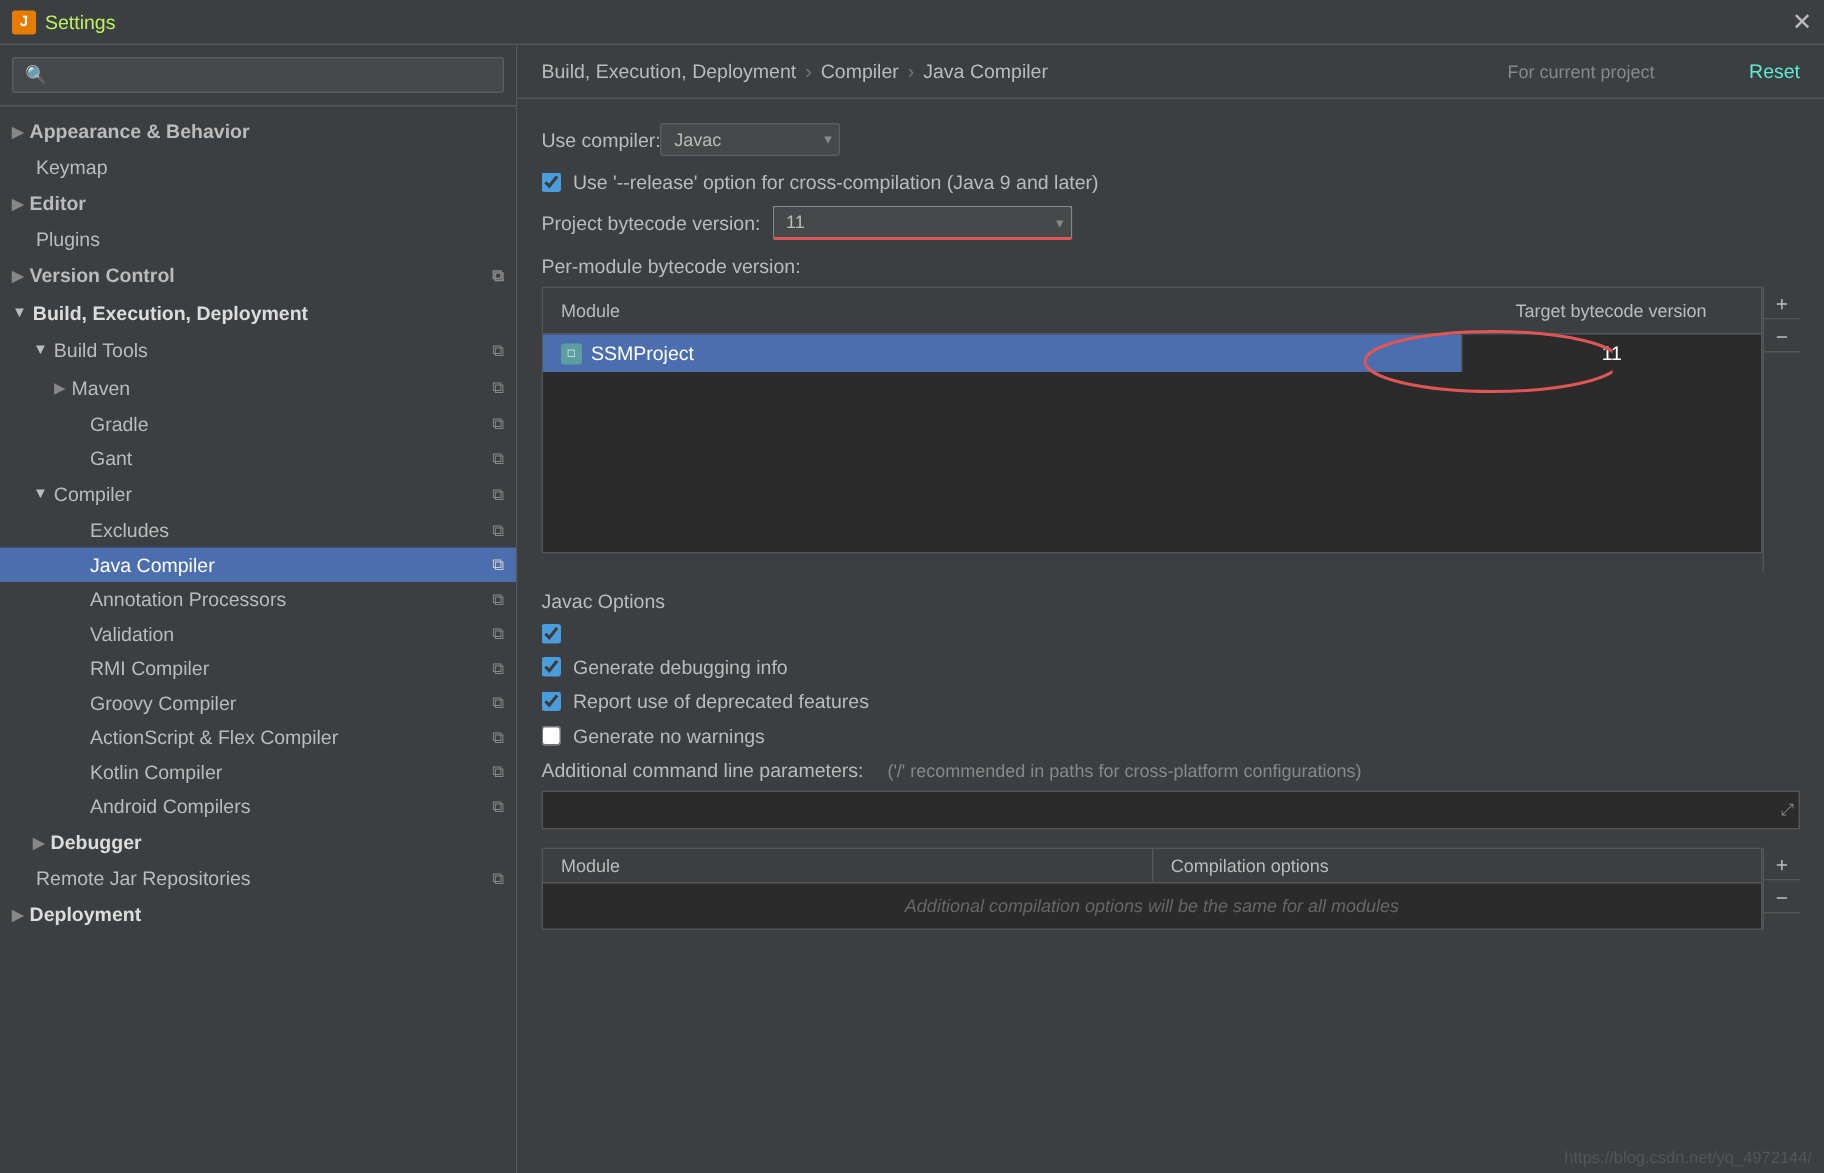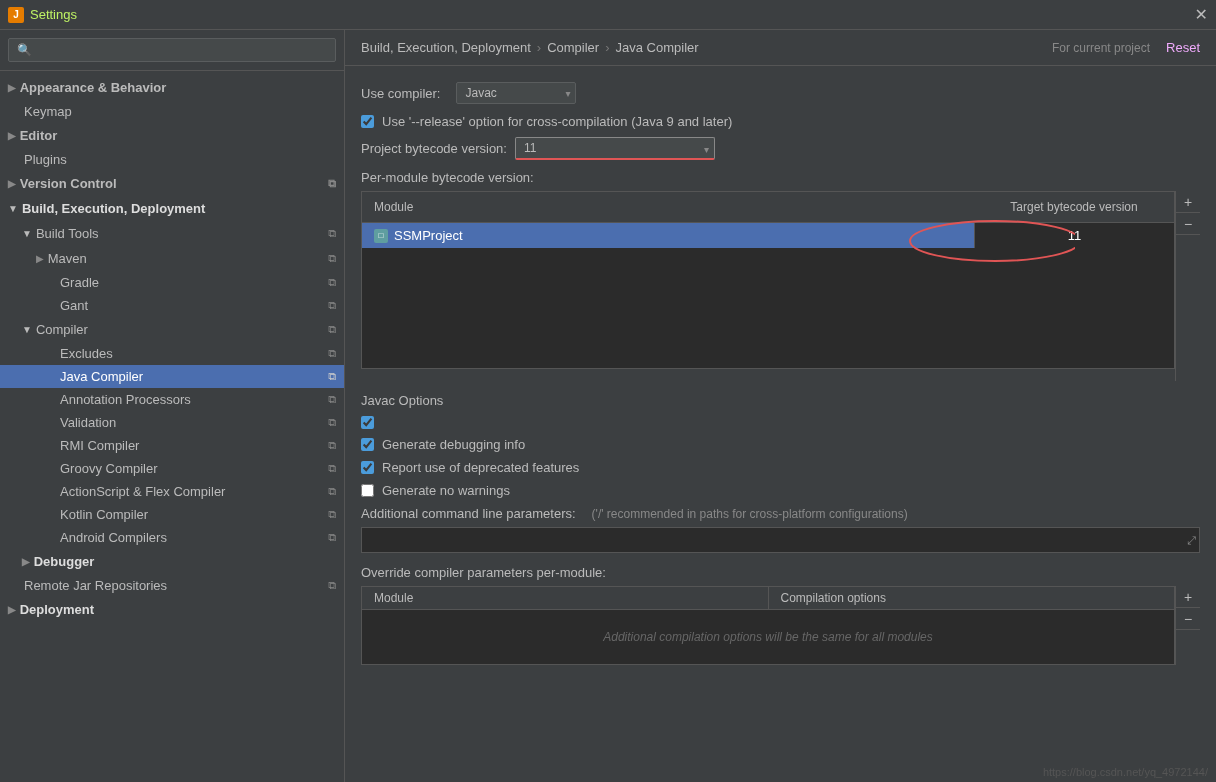--- a/index.html
+++ b/index.html
@@ -18,23 +18,23 @@
     .indent-1 { padding-left: 24px; }
     .indent-4 { padding-left: 60px; }
     .copy-icon { color: #888; font-size: 11px; margin-left: auto; }
     .content-panel { flex: 1; background: #3c3f41; display: flex; flex-direction: column; overflow: hidden; }
     .content-header { padding: 10px 16px; border-bottom: 1px solid #555; display: flex; align-items: center; justify-content: space-between; flex-shrink: 0; }
     .breadcrumb { display: flex; align-items: center; gap: 6px; color: #bbb; font-size: 13px; }
     .breadcrumb-sep { color: #777; }
     .breadcrumb-current { color: #bbb; font-weight: normal; }
     .header-right { display: flex; align-items: center; gap: 16px; }
     .for-current-project { color: #888; font-size: 12px; }
-    .reset-link { color: #f0abfc; font-size: 13px; cursor: pointer; text-decoration: none; }
+    .reset-link { color: #5eead4; font-size: 13px; cursor: pointer; text-decoration: none; margin-left: 47px; }
     .content-body { flex: 1; overflow-y: auto; padding: 16px; }
-    .form-row { display: flex; align-items: center; gap: 16px; margin-bottom: 10px; }
+    .form-row { display: flex; align-items: center; gap: 0; margin-bottom: 10px; }
     .form-label { color: #bbb; font-size: 13px; }
     .select-box { background: #45494a; border: 1px solid #5a5d5e; color: #bbb; padding: 3px 8px; font-size: 12px; appearance: none; border-radius: 2px; min-width: 120px; cursor: pointer; }
     .select-wrapper { position: relative; display: inline-block; }
     .select-wrapper::after { content: '▾'; position: absolute; right: 6px; top: 50%; transform: translateY(-50%); color: #888; pointer-events: none; font-size: 10px; }
     .select-wrapper select { padding-right: 20px; }
     .checkbox-row { display: flex; align-items: center; gap: 8px; margin-bottom: 8px; }
     .checkbox-row input[type=checkbox] { accent-color: #4b9cdb; }
     .bytecode-row { display: flex; align-items: center; gap: 8px; margin-bottom: 10px; }
     .bytecode-select { background: #45494a; border: 1px solid #888; border-bottom: 2px solid #e05555; color: #bbb; padding: 3px 8px; font-size: 12px; min-width: 200px; border-radius: 2px; appearance: none; cursor: pointer; }
     .bytecode-select-wrapper { position: relative; display: inline-block; }
@@ -51,21 +51,21 @@
     .module-icon { width: 14px; height: 14px; background: #6897bb; border-radius: 2px; display: flex; align-items: center; justify-content: center; font-size: 8px; color: white; }
     .section-label { color: #bbb; font-size: 13px; font-weight: normal; margin: 10px 0 8px 0; }
     .text-input { width: 100%; background: #2b2b2b; border: 1px solid #555; color: #bbb; padding: 4px 8px; font-size: 12px; outline: none; height: 26px; }
     .text-input-wrapper { position: relative; }
     .text-input-icon { position: absolute; right: 4px; top: 50%; transform: translateY(-50%); color: #888; font-size: 11px; }
     .hint-text { color: #888; font-size: 12px; margin-left: 8px; }
     .override-table { border: 1px solid #555; background: #2b2b2b; }
     .override-header { display: flex; background: #3c3f41; border-bottom: 1px solid #555; }
     .override-col { padding: 4px 12px; color: #bbb; font-size: 12px; border-right: 1px solid #555; }
     .override-col:last-child { border-right: none; }
-    .override-empty { padding: 20px; text-align: center; color: #666; font-size: 12px; font-style: italic; }
+    .override-empty { padding: 8px; text-align: center; color: #666; font-size: 12px; font-style: italic; }
     .watermark { position: fixed; bottom: 4px; right: 8px; color: #555; font-size: 11px; }
     .sidebar-section-header { display: flex; align-items: center; padding: 5px 8px 5px 8px; cursor: pointer; color: #bbb; font-size: 13px; font-weight: bold; }
     .toggle-arrow { margin-right: 4px; font-size: 10px; color: #888; }
   </style>
 </head>
 <body>
 
 <div class="title-bar">
   <div class="title-bar-icon">J</div>
   <span class="title-bar-text">Settings</span>
@@ -298,23 +298,20 @@
 
       <div style="display:flex; align-items:center; margin-bottom:6px; margin-top:4px; gap:8px;">
         <span class="form-label">Additional command line parameters:</span>
         <span class="hint-text">('/' recommended in paths for cross-platform configurations)</span>
       </div>
       <div class="text-input-wrapper" style="margin-bottom:12px;">
         <input class="text-input" type="text" style="">
         <span class="text-input-icon">⤢</span>
       </div>
 
-      <div style="margin-bottom:6px;">
-        <span class="form-label">Override compiler parameters per-module:</span>
-      </div>
       <div style="display:flex;">
         <div class="override-table" style="flex:1;">
           <div class="override-header">
             <div class="override-col" style="flex:1;">Module</div>
             <div class="override-col" style="flex:1;">Compilation options</div>
           </div>
           <div class="override-empty">Additional compilation options will be the same for all modules</div>
         </div>
         <div class="table-side-btns">
           <button class="table-btn">+</button>

